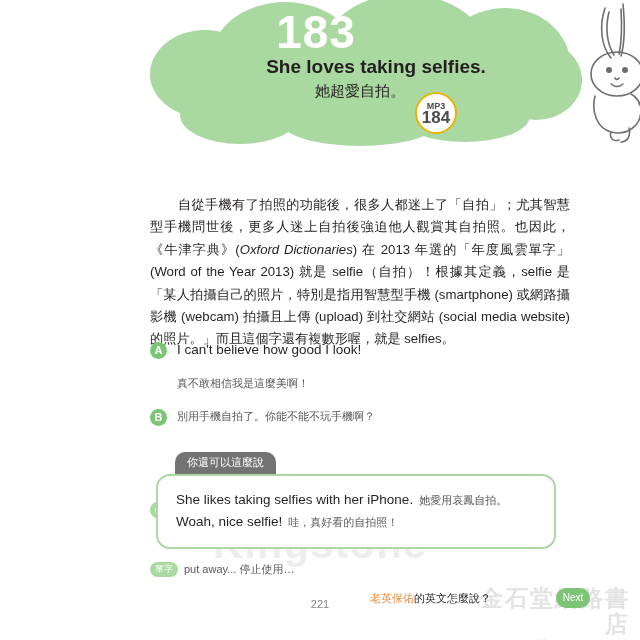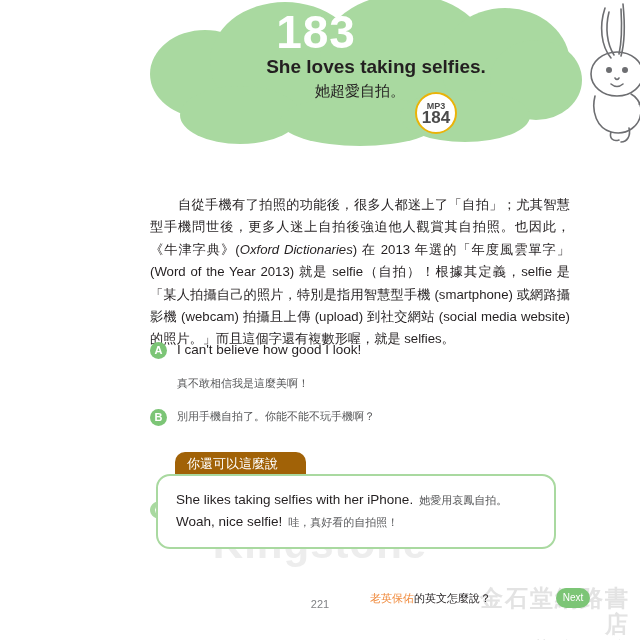--- a/index.html
+++ b/index.html
@@ -168,24 +168,24 @@
   .bubble-wrap {
     position: absolute;
     left: 150px;
     top: 452px;
     width: 420px;
   }
   .bubble-label {
     position: absolute;
     left: 25px;
     top: 0;
-    background: #a16207;
+    background: #737373;
     color: #ffffff;
-    font-size: 13px;
-    padding: 3px 28px 4px 12px;
+    font-size: 11px;
+    padding: 3px 12px 4px 12px;
     border-radius: 10px 10px 0 0;
   }
   .bubble {
     position: absolute;
     left: 6px;
     top: 22px;
     width: 400px;
     box-sizing: border-box;
     border: 2px solid #a9d9a0;
     border-radius: 14px;
@@ -389,20 +389,23 @@
     <div class="bubble">
       <div class="row">
         <span>She likes taking selfies with her iPhone.</span><span class="zhin">她愛用哀鳳自拍。</span>
       </div>
       <div class="row">
         <span>Woah, nice selfie!</span><span class="zhin">哇，真好看的自拍照！</span>
       </div>
     </div>
   </div>
 
+  <div class="footnote">
+    <span class="fbadge">單字</span><span>put away... 停止使用…</span>
+  </div>
 
   <div class="page-number">221</div>
   <div class="next-bar">
     <div class="next-text">
       <span class="orange">老英保佑</span><span>的英文怎麼說？</span>
     </div>
     <div class="next-btn">Next</div>
   </div>
 
 </div>

